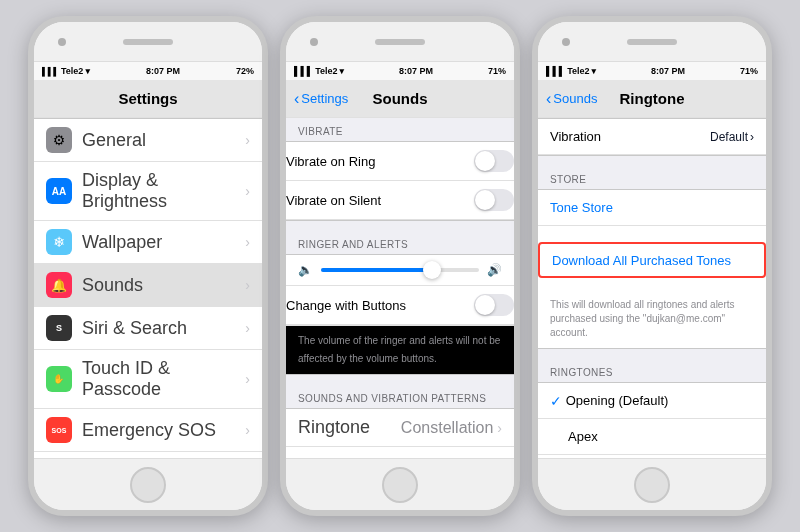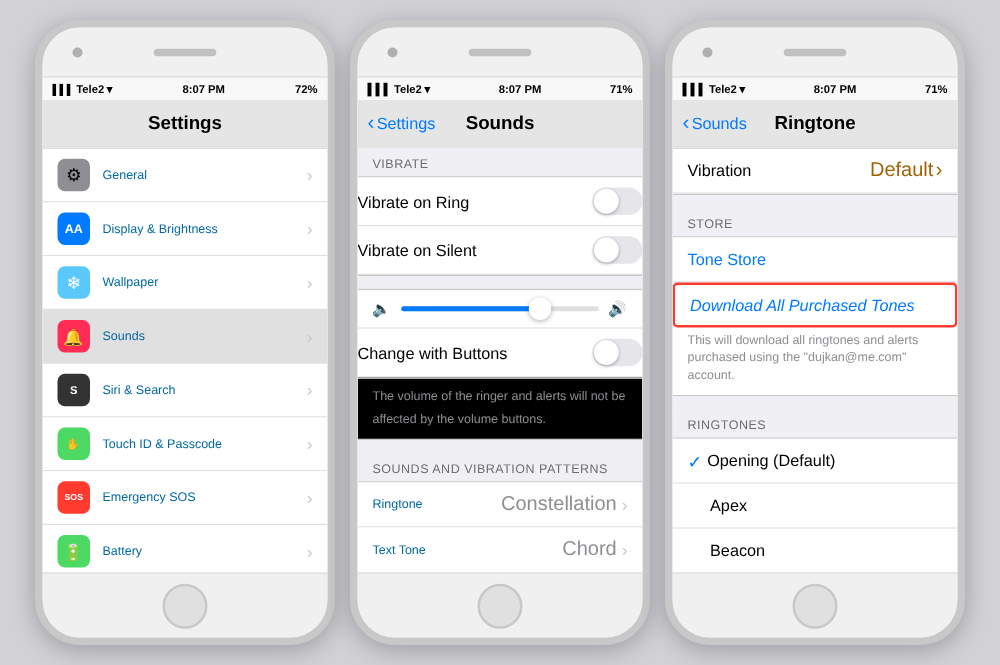--- a/index.html
+++ b/index.html
@@ -152,22 +152,22 @@
       border-radius: 6px;
       display: flex;
       align-items: center;
       justify-content: center;
       margin-right: 10px;
       flex-shrink: 0;
       font-size: 14px;
     }
     .row-label {
       flex: 1;
-      font-size: 10px;
-      color: #0369a1;
+      font-size: 18px;
+      color: #404040;
     }
     .row-chevron {
       color: #c7c7cc;
       font-size: 14px;
     }
     .row-value {
       font-size: 16px;
       color: #8e8e93;
       margin-right: 4px;
     }
@@ -256,21 +256,21 @@
     .vibration-row {
       display: flex;
       align-items: center;
       justify-content: space-between;
       padding: 0 12px;
       background: #fff;
       border-bottom: 0.5px solid #e0e0e0;
       min-height: 36px;
     }
     .vib-label { font-size: 13px; color: #000; }
-    .vib-value { font-size: 16px; color: #a16207; display: flex; align-items: center; gap: 2px; justify-content: flex-end; }
+    .vib-value { font-size: 12px; color: #0f172a; display: flex; align-items: center; gap: 2px; justify-content: flex-end; }
 
     .store-link {
       padding: 8px 12px;
       background: #fff;
       border-bottom: 0.5px solid #e0e0e0;
       font-size: 13px;
       color: #007AFF;
       min-height: 36px;
       display: flex;
       align-items: center;
@@ -283,22 +283,21 @@
       display: flex;
       align-items: center;
     }
     .download-link {
       font-size: 13px;
       color: #007AFF;
     }
     .download-row-outlined {
       border: 2px solid #ff3b30;
       border-radius: 4px;
-      margin: 0 0;
-      font-style: italic;
+      margin: 16px 0;
     }
     .store-desc {
       padding: 4px 12px 8px;
       font-size: 10px;
       color: #8e8e93;
       line-height: 1.4;
       border-radius: 23px;
     }
     .ringtone-item {
       display: flex;
@@ -423,20 +422,21 @@
             </div>
           </div>
           <div class="toggle-row">
             <span class="toggle-label">Vibrate on Silent</span>
             <div class="toggle">
               <div class="toggle-thumb"></div>
             </div>
           </div>
         </div>
         <div class="spacer-small"></div>
+        <div class="sounds-section-title">RINGER AND ALERTS</div>
         <div class="settings-group">
           <div class="volume-row">
             <span class="volume-icon">🔈</span>
             <div class="slider-track">
               <div class="slider-fill"></div>
               <div class="slider-thumb"></div>
             </div>
             <span class="volume-icon">🔊</span>
           </div>
           <div class="toggle-row">

